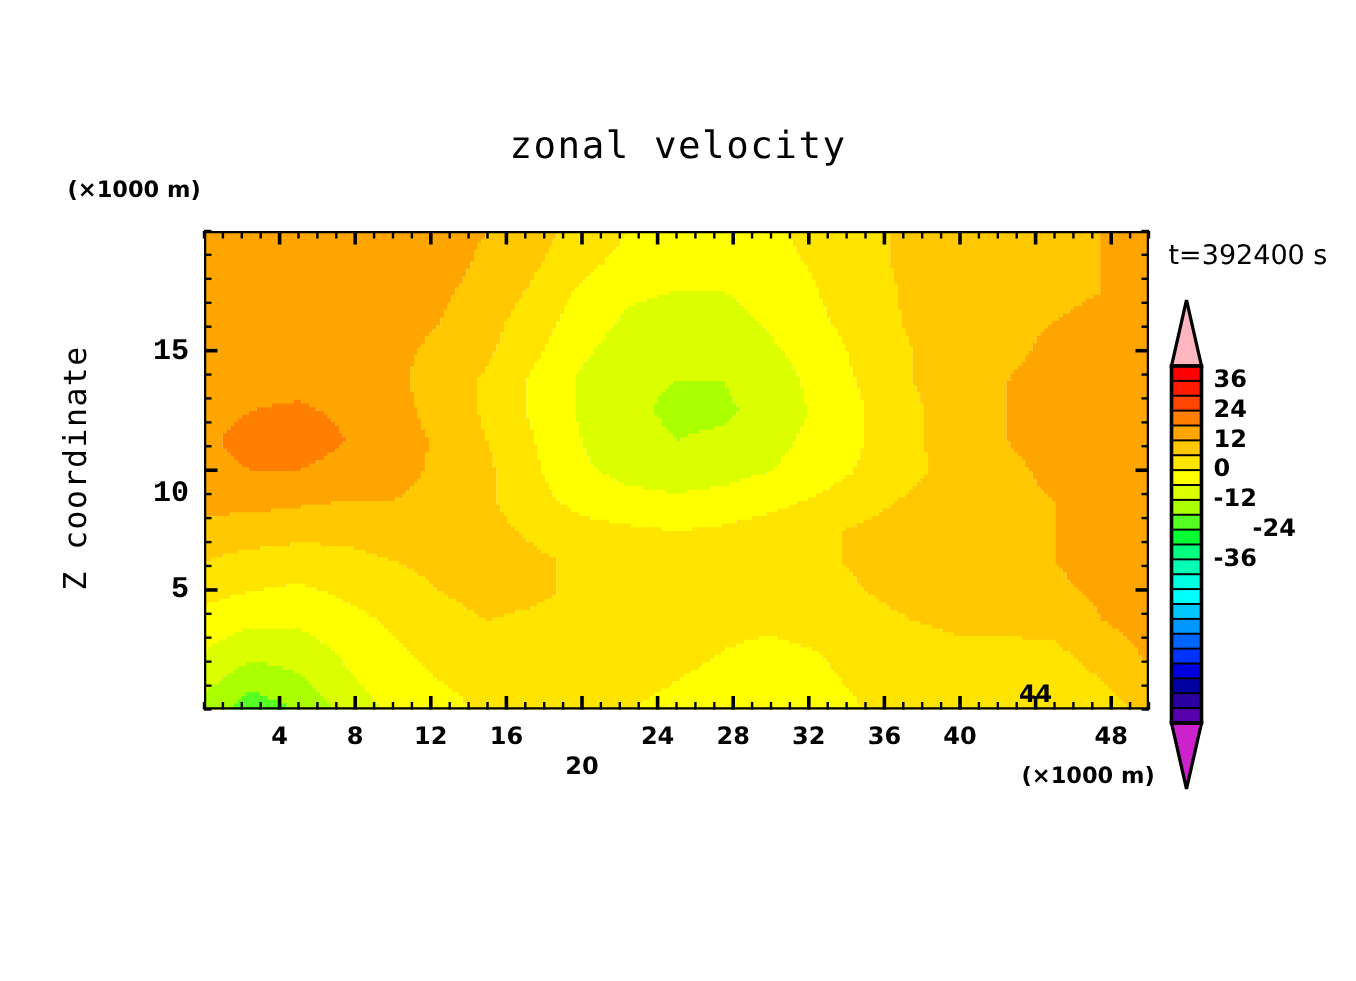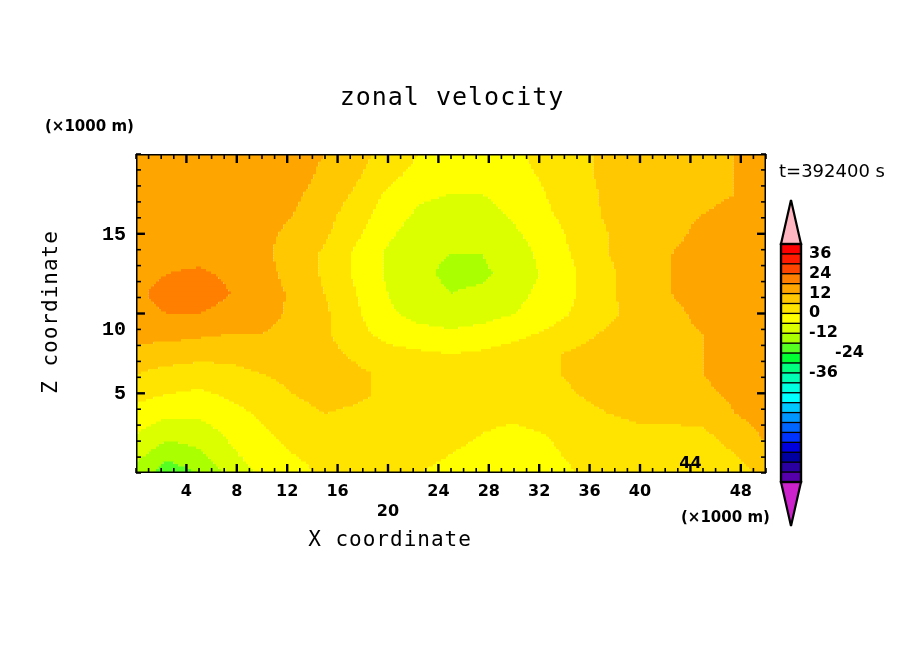--- a/index.html
+++ b/index.html
@@ -41,21 +41,20 @@
 </head>
 <body>
 
 <div id="root">
 
   <div class="txt" id="title">zonal velocity</div>
 
   <div class="txt" id="ylabel-unit">(×1000 m)</div>
   <div class="txt" id="xlabel-unit">(×1000 m)</div>
 
-  <div class="txt" id="xaxis-title">X coordinate</div>
   <div class="txt" id="yaxis-title">Z coordinate</div>
 
   <div class="txt" id="timestamp">t=392400 s</div>
 
   <div id="plotwrap">
     <svg id="plotsvg" width="630" height="319" viewBox="0 0 630 319" preserveAspectRatio="none">
         <rect x="0.00" y="0.00" width="187.50" height="3.10" fill="#FFA500"></rect>
         <rect x="187.50" y="0.00" width="47.50" height="3.10" fill="#FFC800"></rect>
         <rect x="235.00" y="0.00" width="47.50" height="3.10" fill="#FFE400"></rect>
         <rect x="282.50" y="0.00" width="107.50" height="3.10" fill="#FFFF00"></rect>

